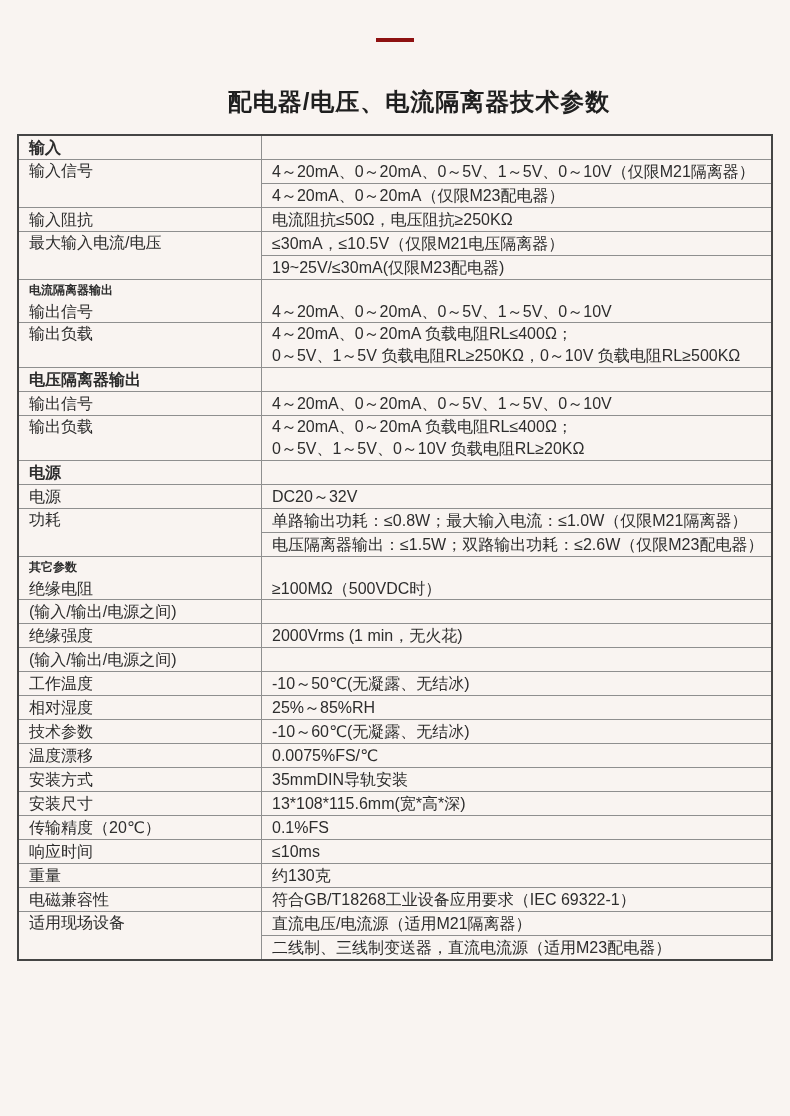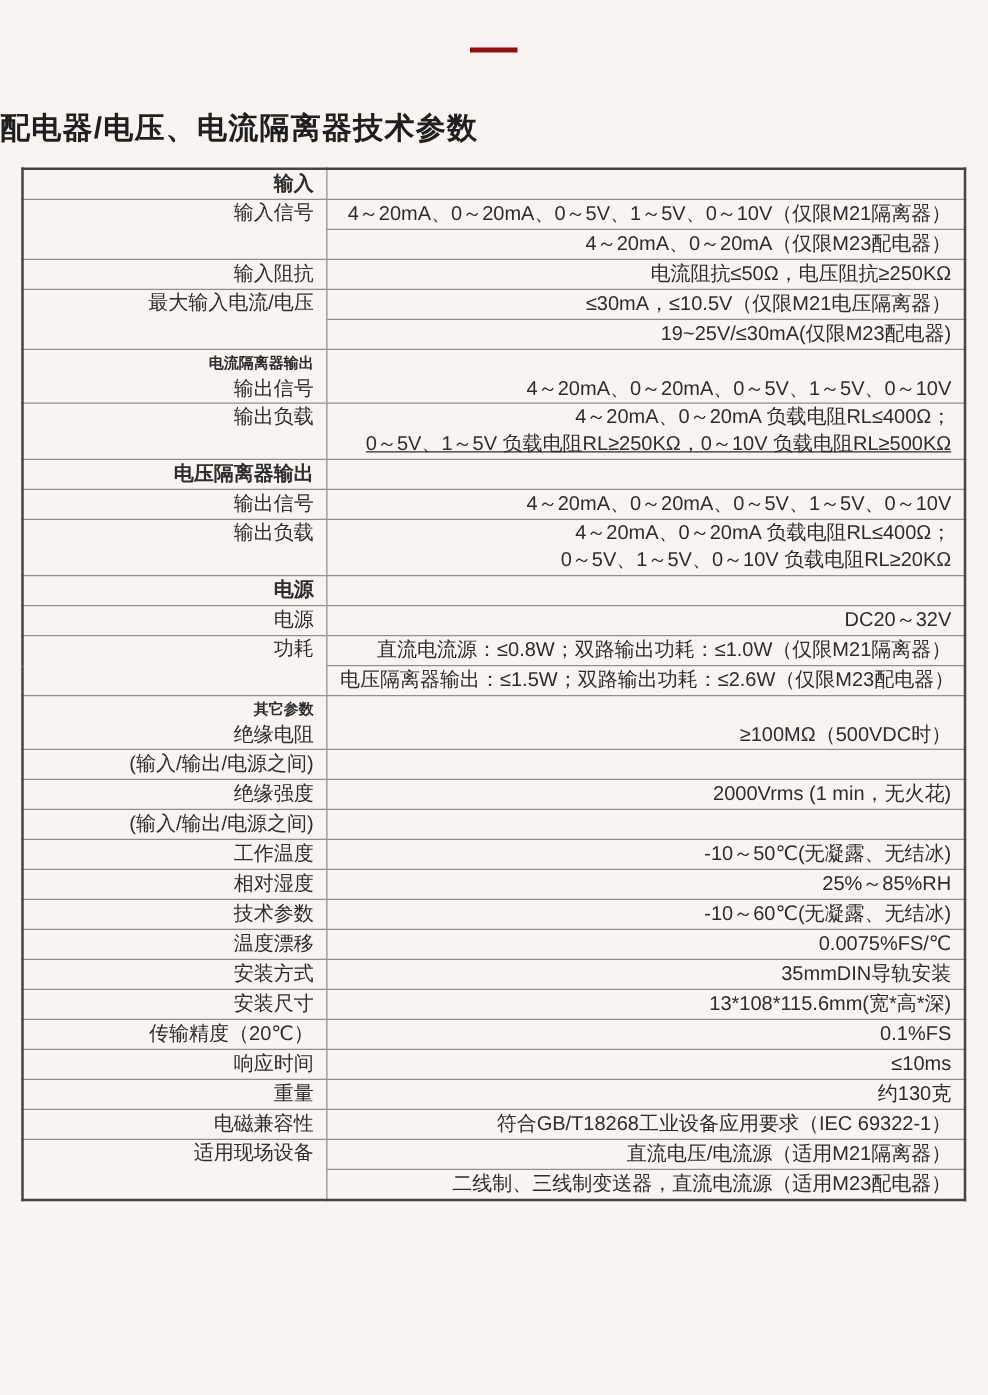--- a/index.html
+++ b/index.html
@@ -17,33 +17,33 @@
     line-height:1.05;
     letter-spacing:3px;
     color:#2b2b2b;
   }
   .title-divider{
     width:38px;height:4px;
     margin:38px auto 0 auto;
   }
   .table-caption{
     margin-top:44px;
-    text-align:left;
+    text-align:center;
     font-size:24px;
     font-weight:700;
     letter-spacing:1px;
     color:#1f1f1f;
+    padding-left:48px;
   }
   table.spec{
     width:756px;
     margin:16px auto 0 auto;
     border-collapse:collapse;
     table-layout:fixed;
     border:2px solid #454545;
-    text-align:right;
   }
   table.spec td{
     border:1px solid #8f8f8f;
     font-size:16px;
     line-height:21px;
     padding:0 10px;
     height:23px;
     overflow:hidden;
     white-space:nowrap;
   }
@@ -90,21 +90,21 @@
           <td class="label top">
             <div class="secline">电流隔离器输出</div>
             <div>输出信号</div>
           </td>
           <td class="value bottom">4～20mA、0～20mA、0～5V、1～5V、0～10V</td>
         </tr>
         <tr class="tall2">
           <td class="label top">输出负载</td>
           <td class="value top">
             <div style="line-height: 22px;">4～20mA、0～20mA 负载电阻RL≤400Ω；</div>
-            <div style="line-height: 22px; text-decoration: underline;">0～5V、1～5V 负载电阻RL≥250KΩ，0～10V 负载电阻RL≥500KΩ</div>
+            <div style="line-height: 22px;">0～5V、1～5V 负载电阻RL≥250KΩ，0～10V 负载电阻RL≥500KΩ</div>
           </td>
         </tr>
         <tr>
           <td class="label sec">电压隔离器输出</td>
           <td class="value"></td>
         </tr>
         <tr>
           <td class="label">输出信号</td>
           <td class="value">4～20mA、0～20mA、0～5V、1～5V、0～10V</td>
         </tr>
@@ -118,21 +118,21 @@
         <tr>
           <td class="label sec">电源</td>
           <td class="value"></td>
         </tr>
         <tr>
           <td class="label">电源</td>
           <td class="value">DC20～32V</td>
         </tr>
         <tr>
           <td class="label top" rowspan="2">功耗</td>
-          <td class="value">直流电流源：≤0.8W；双路输出功耗：≤1.0W（仅限M21隔离器）</td>
+          <td class="value">单路输出功耗：≤0.8W；最大输入电流：≤1.0W（仅限M21隔离器）</td>
         </tr>
         <tr>
           <td class="value">电压隔离器输出：≤1.5W；双路输出功耗：≤2.6W（仅限M23配电器）</td>
         </tr>
         <tr class="tall">
           <td class="label top">
             <div class="secline">其它参数</div>
             <div>绝缘电阻</div>
           </td>
           <td class="value bottom">≥100MΩ（500VDC时）</td>

